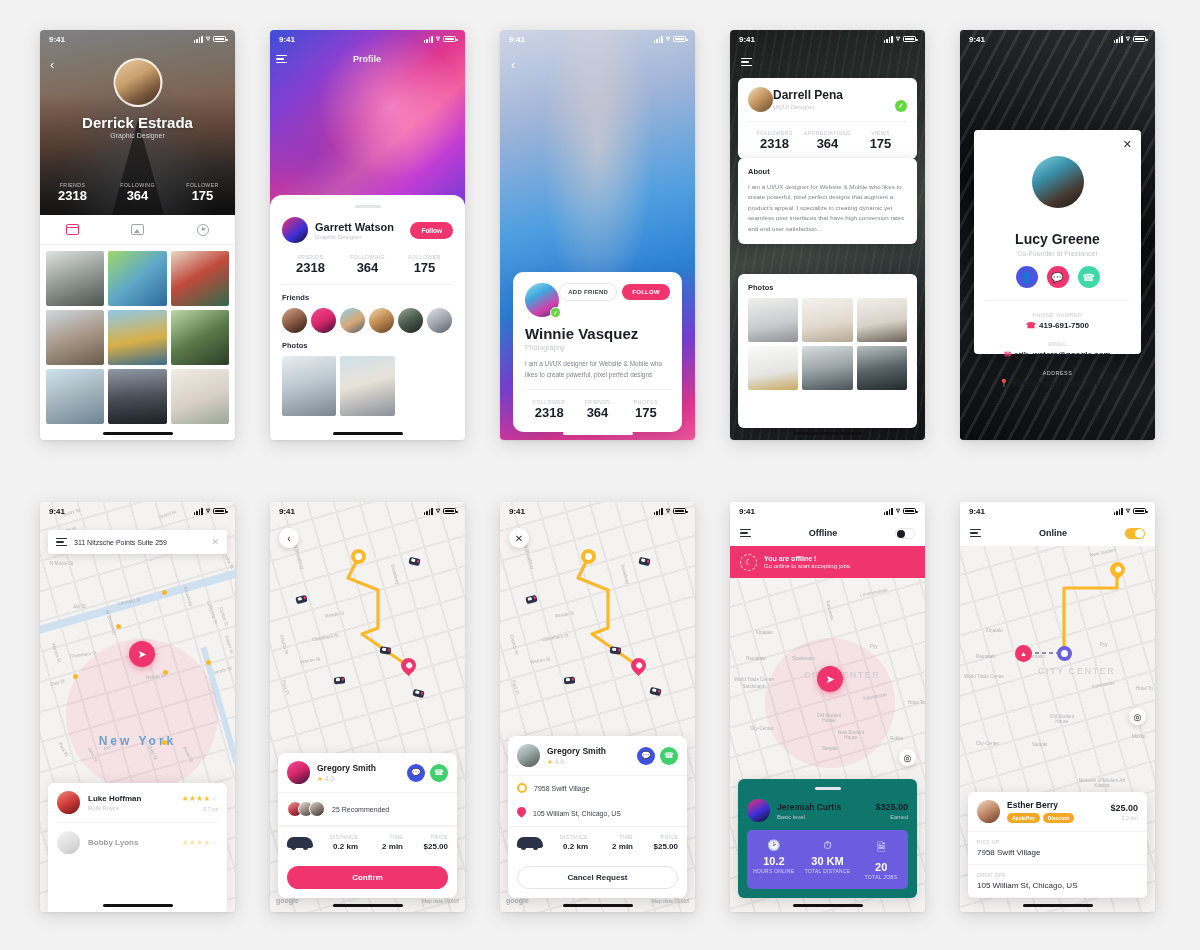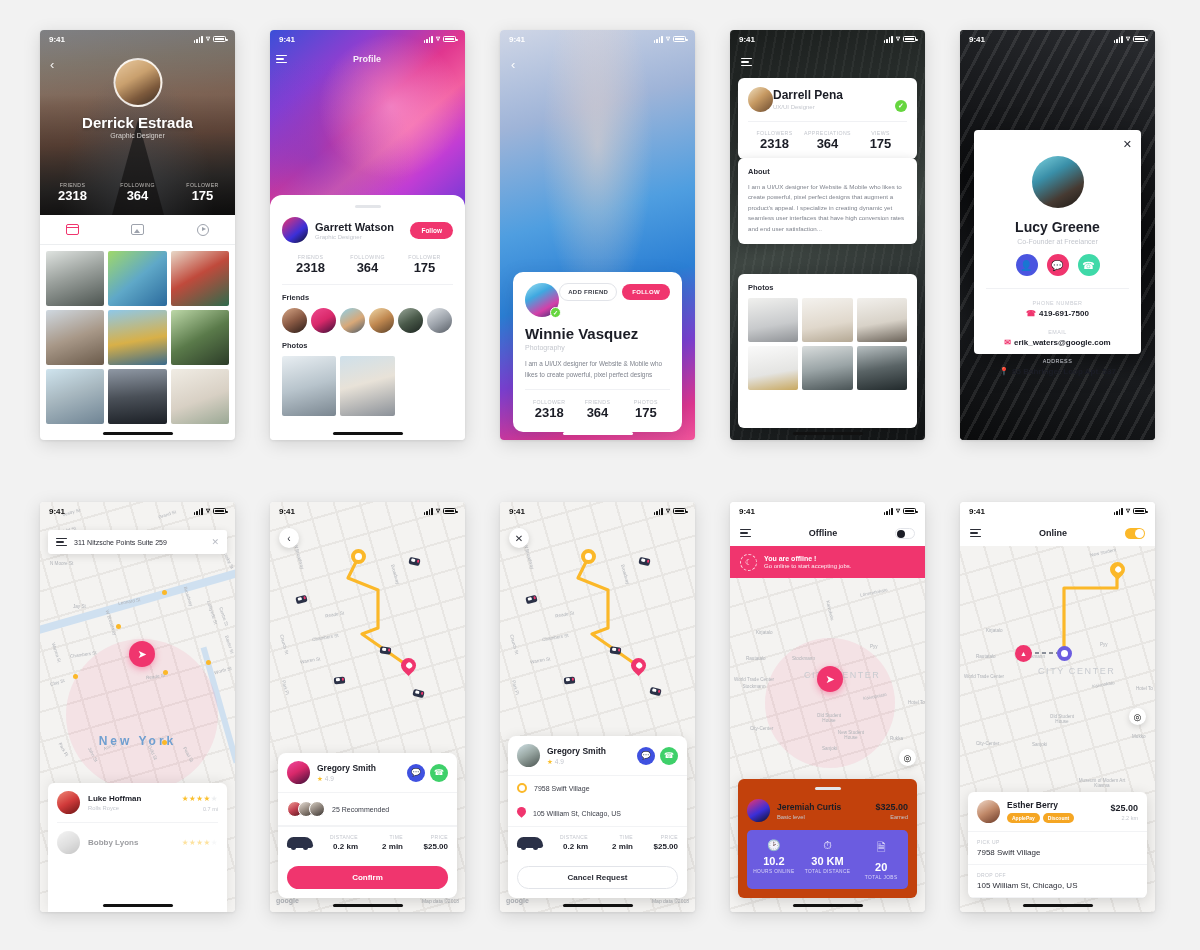--- a/index.html
+++ b/index.html
@@ -175,21 +175,21 @@
   
   .s5-bg{position:absolute;inset:0;background:#0c0d0f;}
   .s5-bg::after{content:'';position:absolute;inset:0;
     background:repeating-linear-gradient(118deg,rgba(255,255,255,.09) 0 3px,transparent 3px 13px),
                linear-gradient(200deg,#2a2c30 0%,#0b0c0e 45%,#191b1e 75%,#0a0b0c 100%);}
   .s5-card{position:absolute;left:14px;right:14px;top:100px;bottom:86px;background:#fff;
     border-radius:4px;z-index:15;padding:10px 12px;box-shadow:0 8px 28px rgba(0,0,0,.4)}
   .s5-x{position:absolute;right:9px;top:8px;font-size:11px;color:#2b2d36;font-weight:300}
   .s5-av{width:52px;height:52px;margin:16px auto 0;
     background:linear-gradient(150deg,#7fd4e0,#3a8fa8 35%,#463a32 70%,#1c1814);}
-  .s5-nm{text-align:center;font-size:14px;font-weight:bold;color:#1b1d26;margin-top:11px}
+  .s5-nm{text-align:center;font-size:14px;font-weight:bold;color:#1b1d26;margin-top:23px}
   .s5-rl{text-align:center;font-size:7px;color:#c3c6cd;margin-top:3px}
   .s5-acts{display:flex;justify-content:center;gap:9px;margin-top:9px;padding-bottom:12px;
     border-bottom:1px solid #f0f1f4}
   .s5-acts>div{width:22px;height:22px;border-radius:50%;display:flex;align-items:center;
     justify-content:center;color:#fff;font-size:10px}
   .a-blue{background:#4a55e0}.a-pink{background:#f0356e}.a-green{background:#3fd9a8}
   .s5-f{margin-top:11px;text-align:center}
   .s5-fl{font-size:5.4px;letter-spacing:.5px;color:#c9ccd3;text-transform:uppercase}
   .s5-fv{font-size:8px;font-weight:bold;color:#1b1d26;margin-top:3px;
     display:flex;align-items:center;justify-content:center;gap:3px}
@@ -293,21 +293,21 @@
     border-radius:50%;background:#1b1d26}
   .tog.on{background:#fbb829}
   .tog.on::after{content:'';position:absolute;right:1px;top:1px;width:9px;height:9px;
     border-radius:50%;background:#fff}
   .banner{position:absolute;top:44px;left:0;right:0;height:32px;background:#f0356e;
     display:flex;align-items:center;gap:7px;padding:0 10px;z-index:24;color:#fff}
   .bn-ic{width:17px;height:17px;border-radius:50%;border:1.3px dashed rgba(255,255,255,.8);
     display:flex;align-items:center;justify-content:center;font-size:8px;flex:none}
   .bn-t{font-size:7px;font-weight:bold}
   .bn-s{font-size:6px;opacity:.92;margin-top:1px}
-  .ecard{position:absolute;left:8px;right:8px;bottom:14px;background:#c2410c;border-radius:6px;
+  .ecard{position:absolute;left:8px;right:8px;bottom:14px;background:#0f766e;border-radius:6px;
     z-index:25;padding:8px 9px 9px;box-shadow:0 3px 14px rgba(0,0,0,.14)}
   .e-hd{display:flex;align-items:center;gap:7px}
   .e-amt{margin-left:auto;text-align:right}
   .e-amtv{font-size:9px;font-weight:bold;color:#1b1d26}
   .e-amtl{font-size:5.5px;color:#c3c6cd;margin-top:2px}
   .e-stats{margin-top:8px;background:#6b5ce0;border-radius:5px;display:flex;padding:9px 0}
   .e-stats>div{flex:1;text-align:center;color:#fff}
   .e-si{font-size:11px;opacity:.92}
   .e-sv{font-size:11px;font-weight:bold;margin-top:3px}
   .e-sl{font-size:4.8px;letter-spacing:.4px;opacity:.72;margin-top:2px;text-transform:uppercase}

